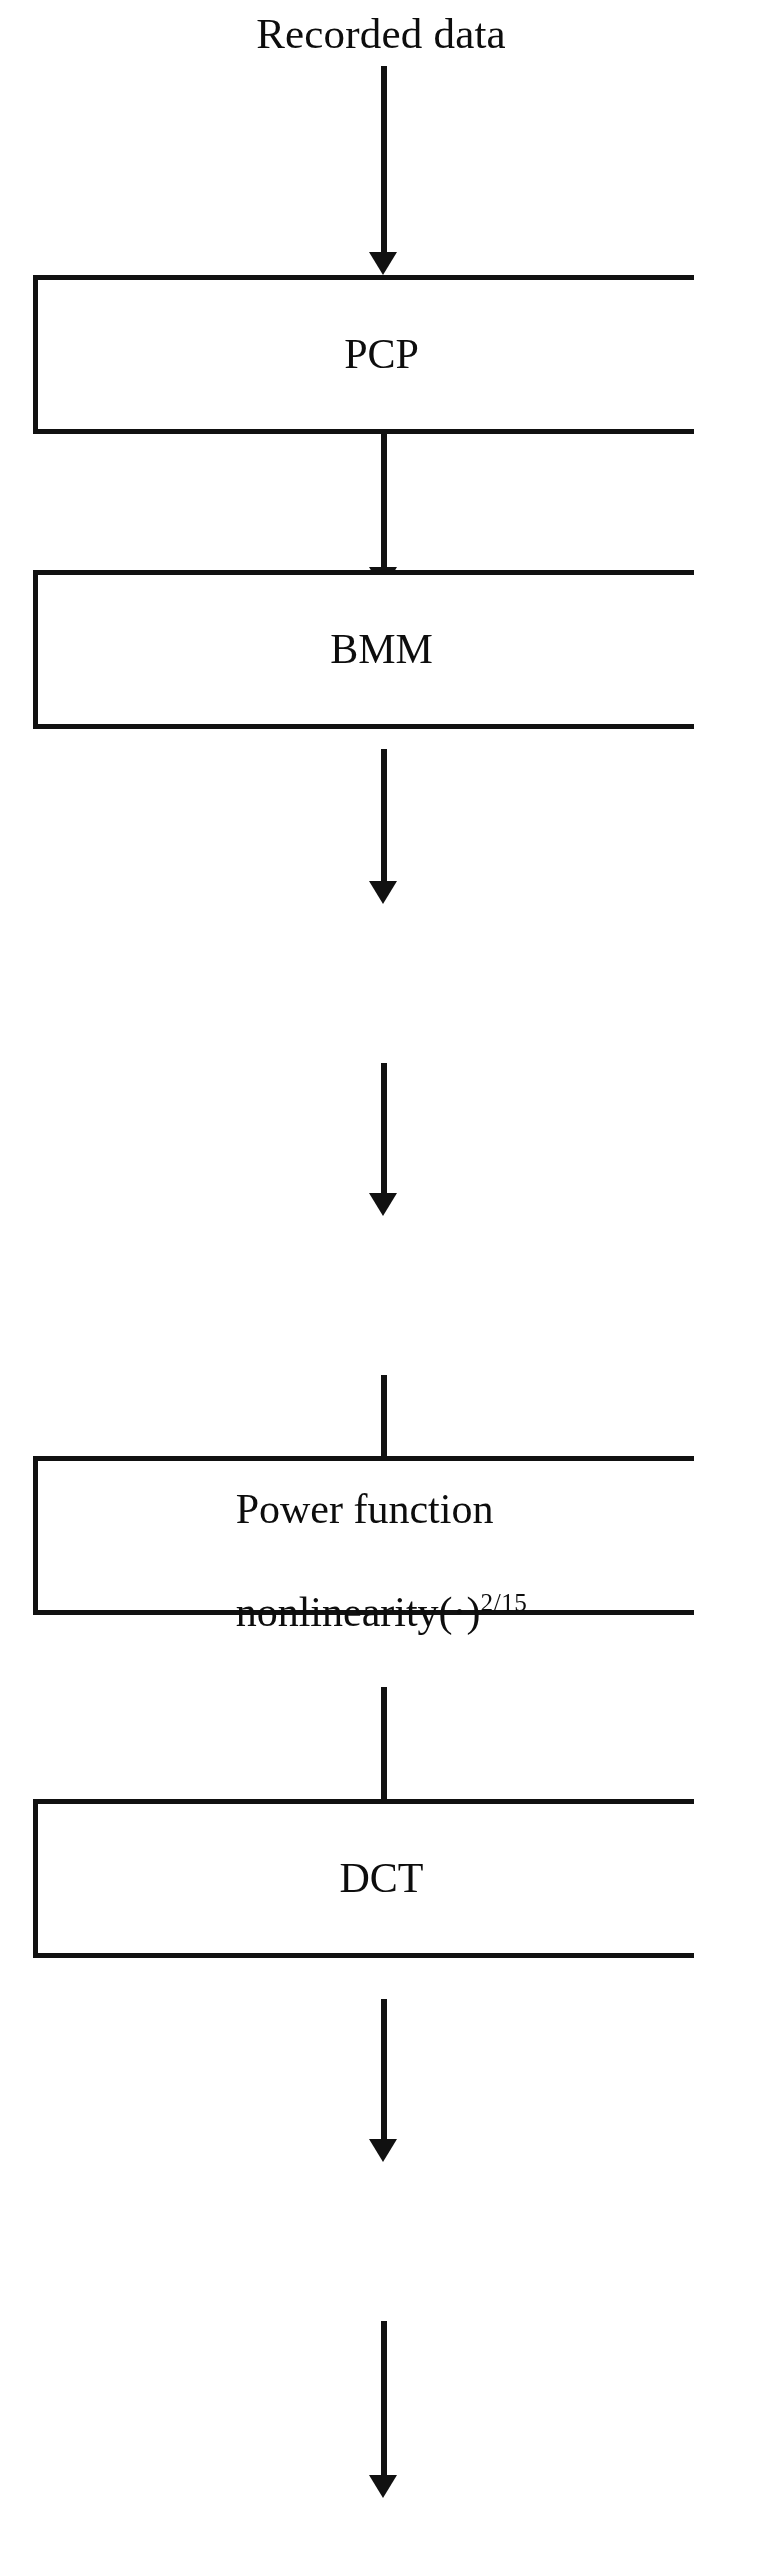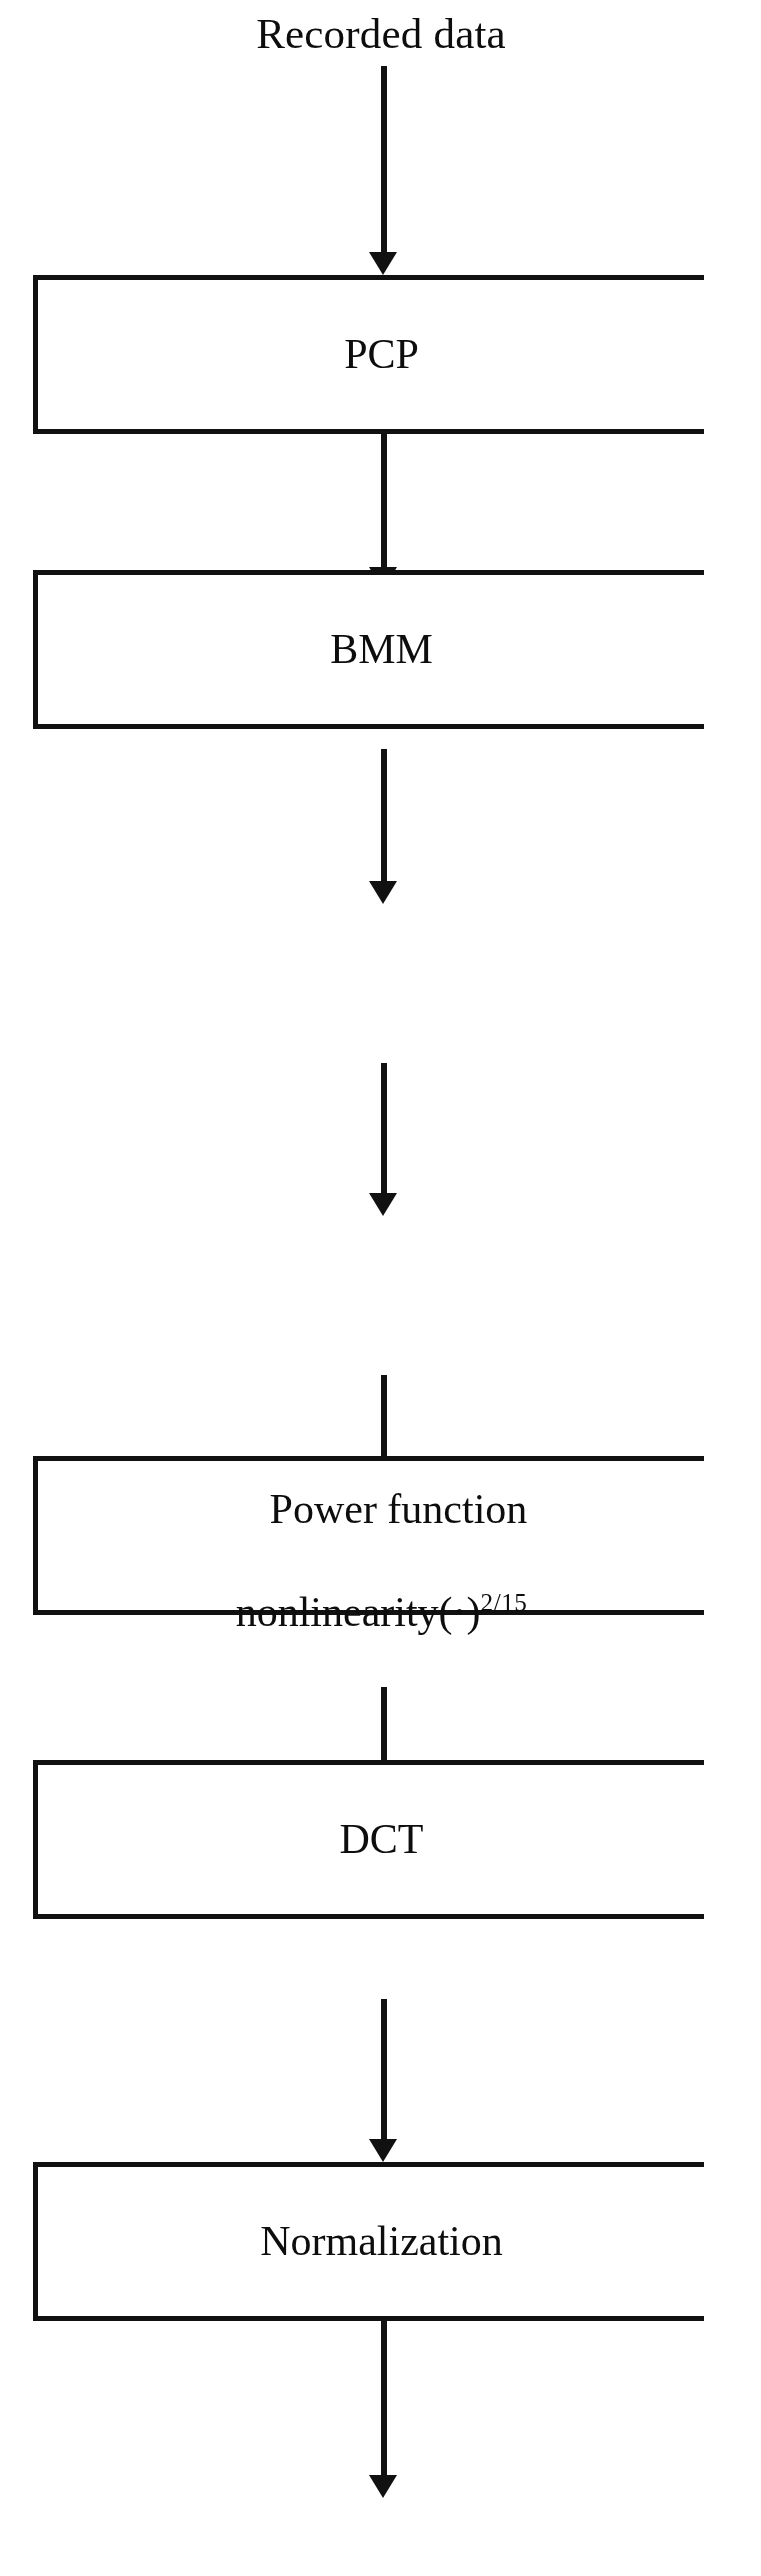--- a/index.html
+++ b/index.html
@@ -12,21 +12,20 @@
     font-family: "Liberation Serif", "DejaVu Serif", serif;
     color: #000000;
   }
 
   #canvas {
     position: relative;
     width: 694px;
     height: 2576px;
     background: #ffffff;
     overflow: hidden;
-    padding-left: 10px;
   }
 
   
   .term-label {
     position: absolute;
     left: 0;
     width: 762px;
     text-align: center;
     font-family: "Liberation Serif", "DejaVu Serif", serif;
     font-size: 43px;
@@ -40,21 +39,21 @@
   .process-box {
     position: absolute;
     left: 33px;
     width: 697px;
     box-sizing: border-box;
     background: #ffffff;
     border: 5.5px solid #111111;
     display: flex;
     align-items: center;
     justify-content: center;
-    text-align: right;
+    text-align: left;
   }
   .box-label {
     font-family: "Liberation Serif", "DejaVu Serif", serif;
     font-size: 42px;
     line-height: 1.22;
     color: #0d0d0d;
     padding: 0 9.2px;
     white-space: pre-line;
   }
   .box-label .sup {
@@ -135,32 +134,29 @@
       <span>Power function</span><br>
       <span>nonlinearity(·)</span><span class="sup">2/15</span>
     </span>
   </div>
 
   <div class="connector" style="top:1687px; height:153px;">
     <div class="shaft" style="height:130px;"></div>
     <div class="head" style="top:130px;"></div>
   </div>
 
-  <div class="process-box" style="top:1760px; height:159px;">
+  <div class="process-box" style="top:1799px; height:159px;">
     <span class="box-label">DCT</span>
   </div>
 
   <div class="connector" style="top:1999px; height:162px;">
     <div class="shaft" style="height:140px;"></div>
     <div class="head" style="top:140px;"></div>
   </div>
 
-  <div class="process-box" style="top:2162px; height:159px;">
-    <span class="box-label">Normalization</span>
-  </div>
 
   <div class="connector" style="top:2321px; height:177px;">
     <div class="shaft" style="height:154px;"></div>
     <div class="head" style="top:154px;"></div>
   </div>
 
 
 </div>
 
 

